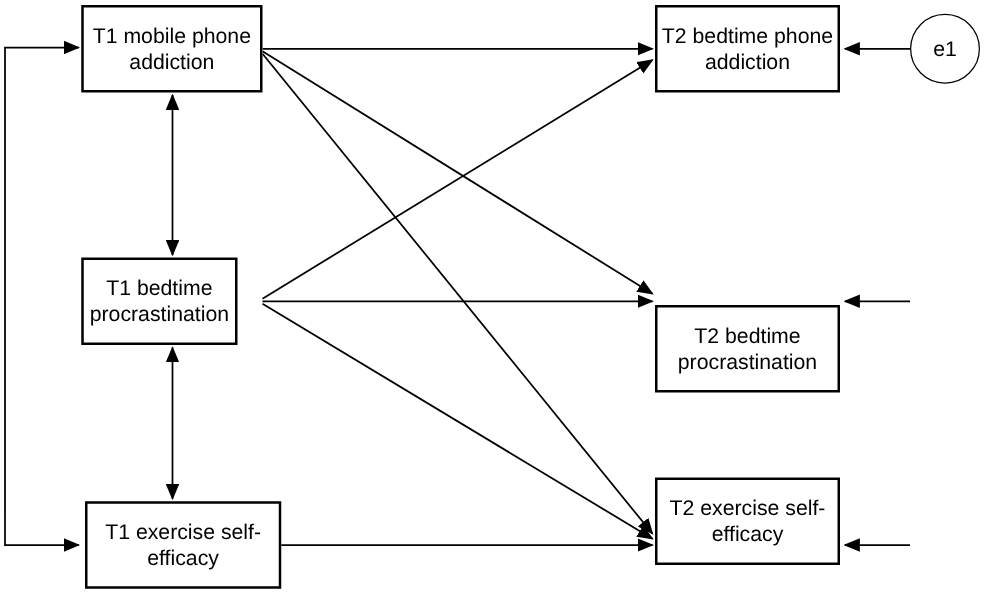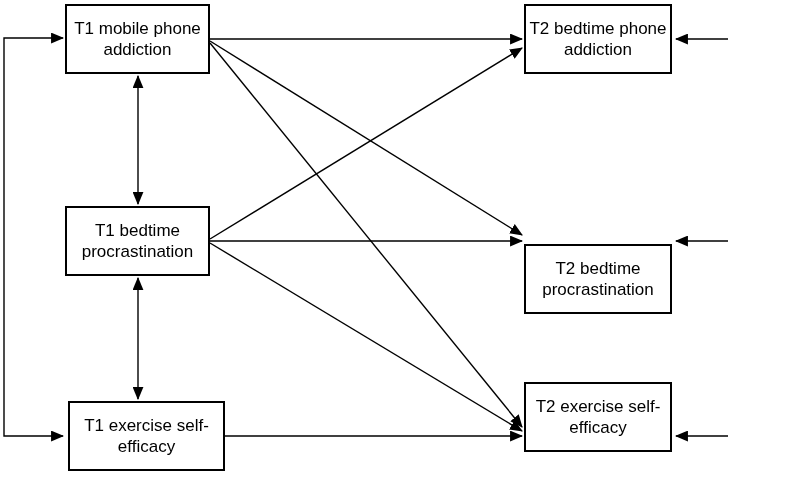--- a/index.html
+++ b/index.html
@@ -31,21 +31,21 @@
     background: #ffffff;
   }
   .rect   { border: 2px solid var(--stroke, #000000); }
   .circle {
     border: 1.5px solid var(--stroke, #000000);
     border-radius: 50%;
     width: 56px; height: 56px;
   }
   
   .pos-t1-mpa { left: 65px;  top: 4px;   width: 145px; height: 70px; }
-  .pos-t1-bp  { left: 65px;  top: 206px; width: 145px; height: 70px; }
+  .pos-t1-bp  { left: 65px;  top: 206px; width: 125px; height: 70px; }
   .pos-t1-ese { left: 68px;  top: 401px; width: 157px; height: 70px; }
   .pos-t2-mpa { left: 524px; top: 4px;   width: 148px; height: 70px; }
   .pos-t2-bp  { left: 524px; top: 206px; width: 148px; height: 70px; margin-top: 38px; }
   .pos-t2-ese { left: 524px; top: 382px; width: 148px; height: 70px; }
   .pos-e1 { left: 728px; top: 11px;  }
   .pos-e2 { left: 728px; top: 213px; }
   .pos-e3 { left: 728px; top: 408px; }
 </style>
 </head>
 <body>
@@ -84,16 +84,17 @@
 
   <div class="node rect pos-t2-mpa">T2 bedtime phone
 addiction</div>
 
   <div class="node rect pos-t2-bp">T2 bedtime
 procrastination</div>
 
   <div class="node rect pos-t2-ese">T2 exercise self-
 efficacy</div>
 
+  <div class="node circle pos-e1">e1</div>
 
 
 
 </div>
 
 </body></html>

